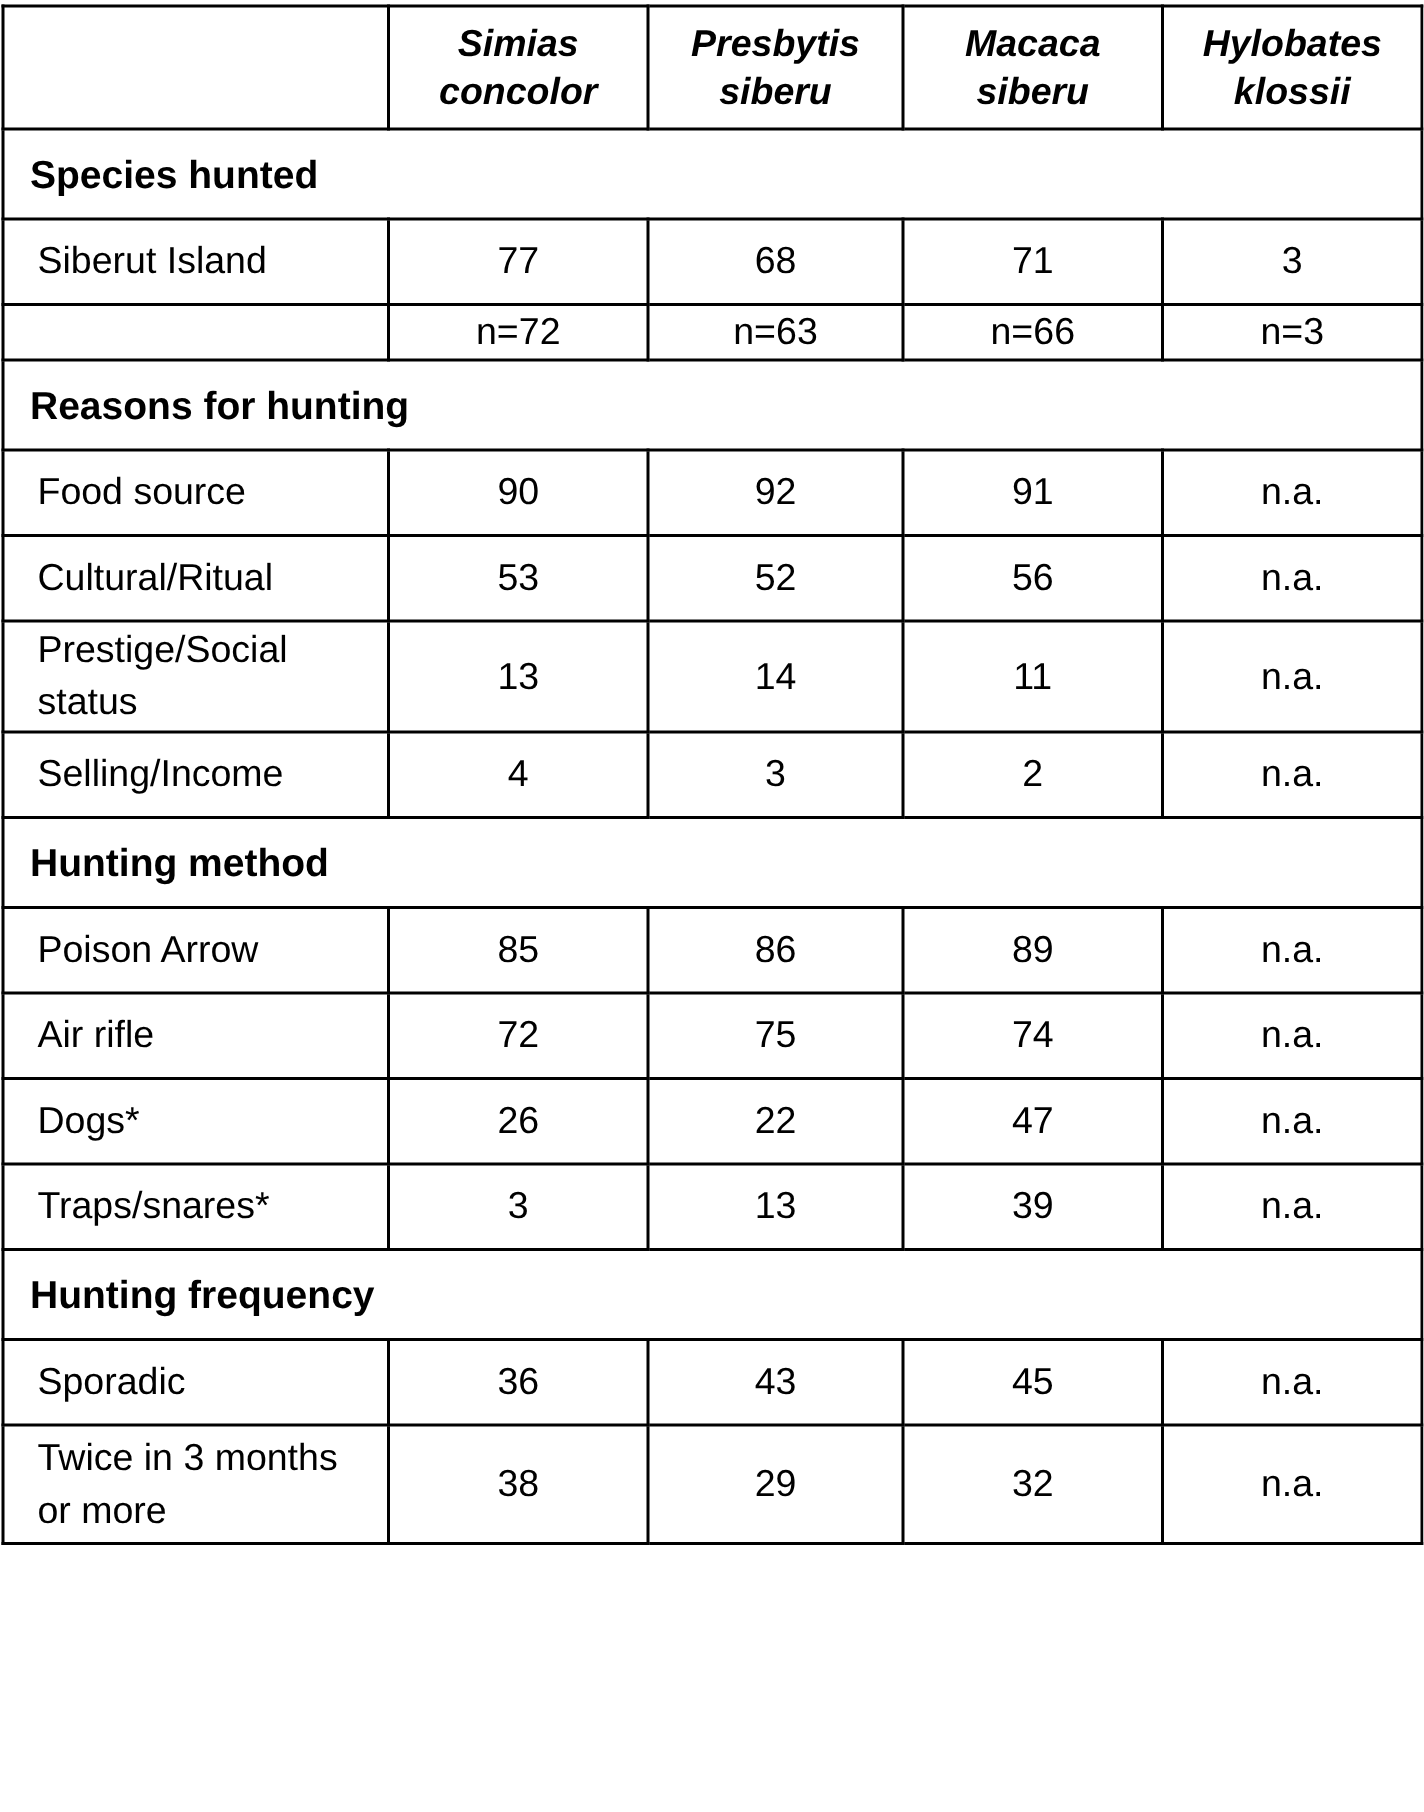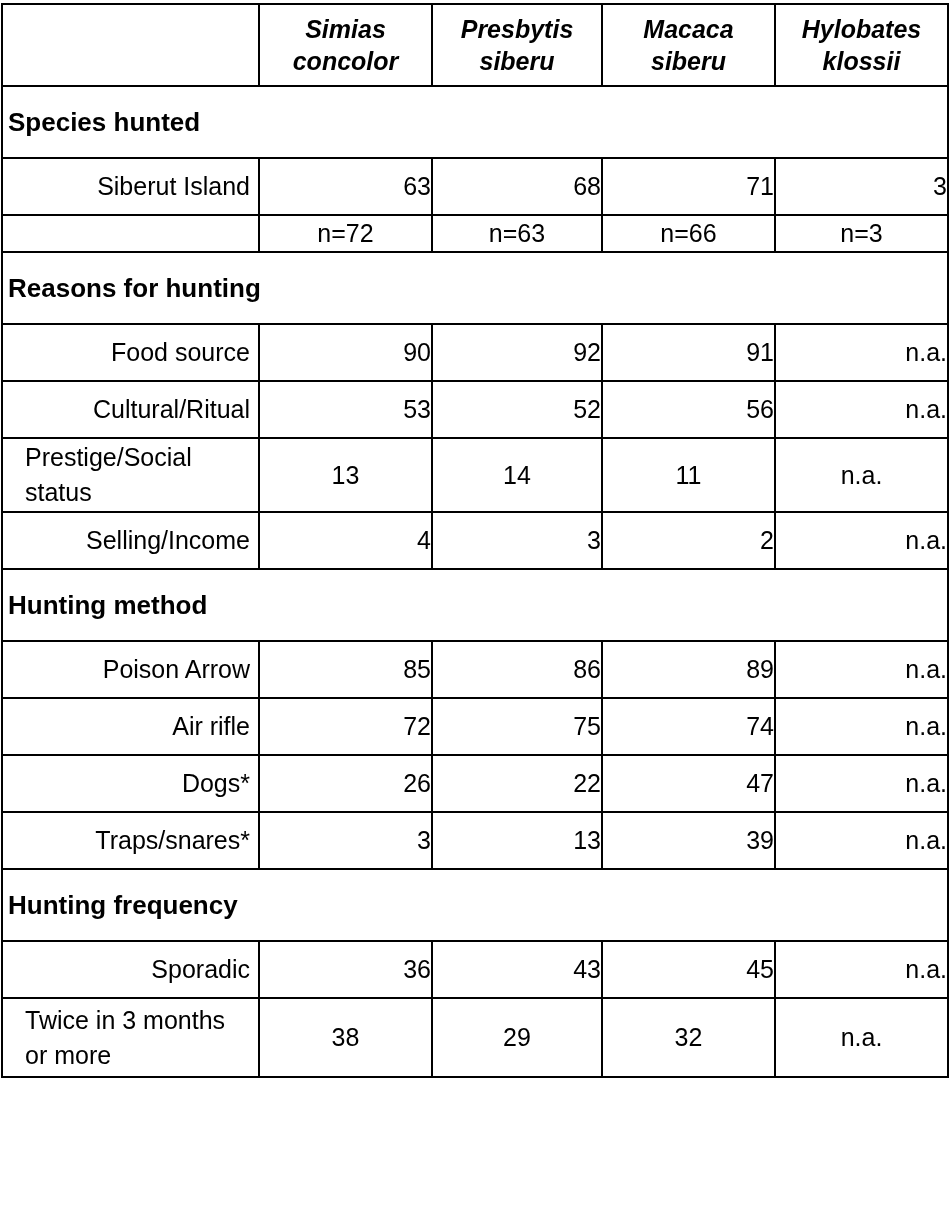--- a/index.html
+++ b/index.html
@@ -28,33 +28,33 @@
     font-style: italic;
     text-align: center;
     height: 82px;
     padding: 2px 6px;
     line-height: 1.3;
   }
   th.corner { height: 82px; }
   tr.section-row td {
     font-weight: bold;
     text-align: left;
-    padding-left: 5px;
-    height: 72px;
+    padding-left: 17px;
+    height: 60px;
     font-size: 26px;
   }
   td.row-label {
     text-align: left;
     padding-left: 22px;
     padding-right: 8px;
   }
   td.val {
     text-align: center;
   }
-  tr.r-std  td { height: 57px; text-align: right; }
+  tr.r-std  td { height: 57px; }
   tr.r-n    td { height: 36px; }
   tr.r-tall td { height: 74px; }
   tr.r-tall2 td { height: 79px; }
 </style>
 </head>
 <body>
 
 <table class="data-table">
   <colgroup>
     <col style="width:257px">
@@ -72,21 +72,21 @@
       <th class="col-head">Hylobates klossii</th>
     </tr>
   </thead>
   <tbody>
 
     <tr class="section-row">
       <td colspan="5">Species hunted</td>
     </tr>
     <tr class="r-std">
       <td class="row-label">Siberut Island</td>
-      <td class="val">63</td>
+      <td class="val">77</td>
       <td class="val">68</td>
       <td class="val">71</td>
       <td class="val">3</td>
     </tr>
     <tr class="r-n">
       <td class="row-label"></td>
       <td class="val">n=72</td>
       <td class="val">n=63</td>
       <td class="val">n=66</td>
       <td class="val">n=3</td>

